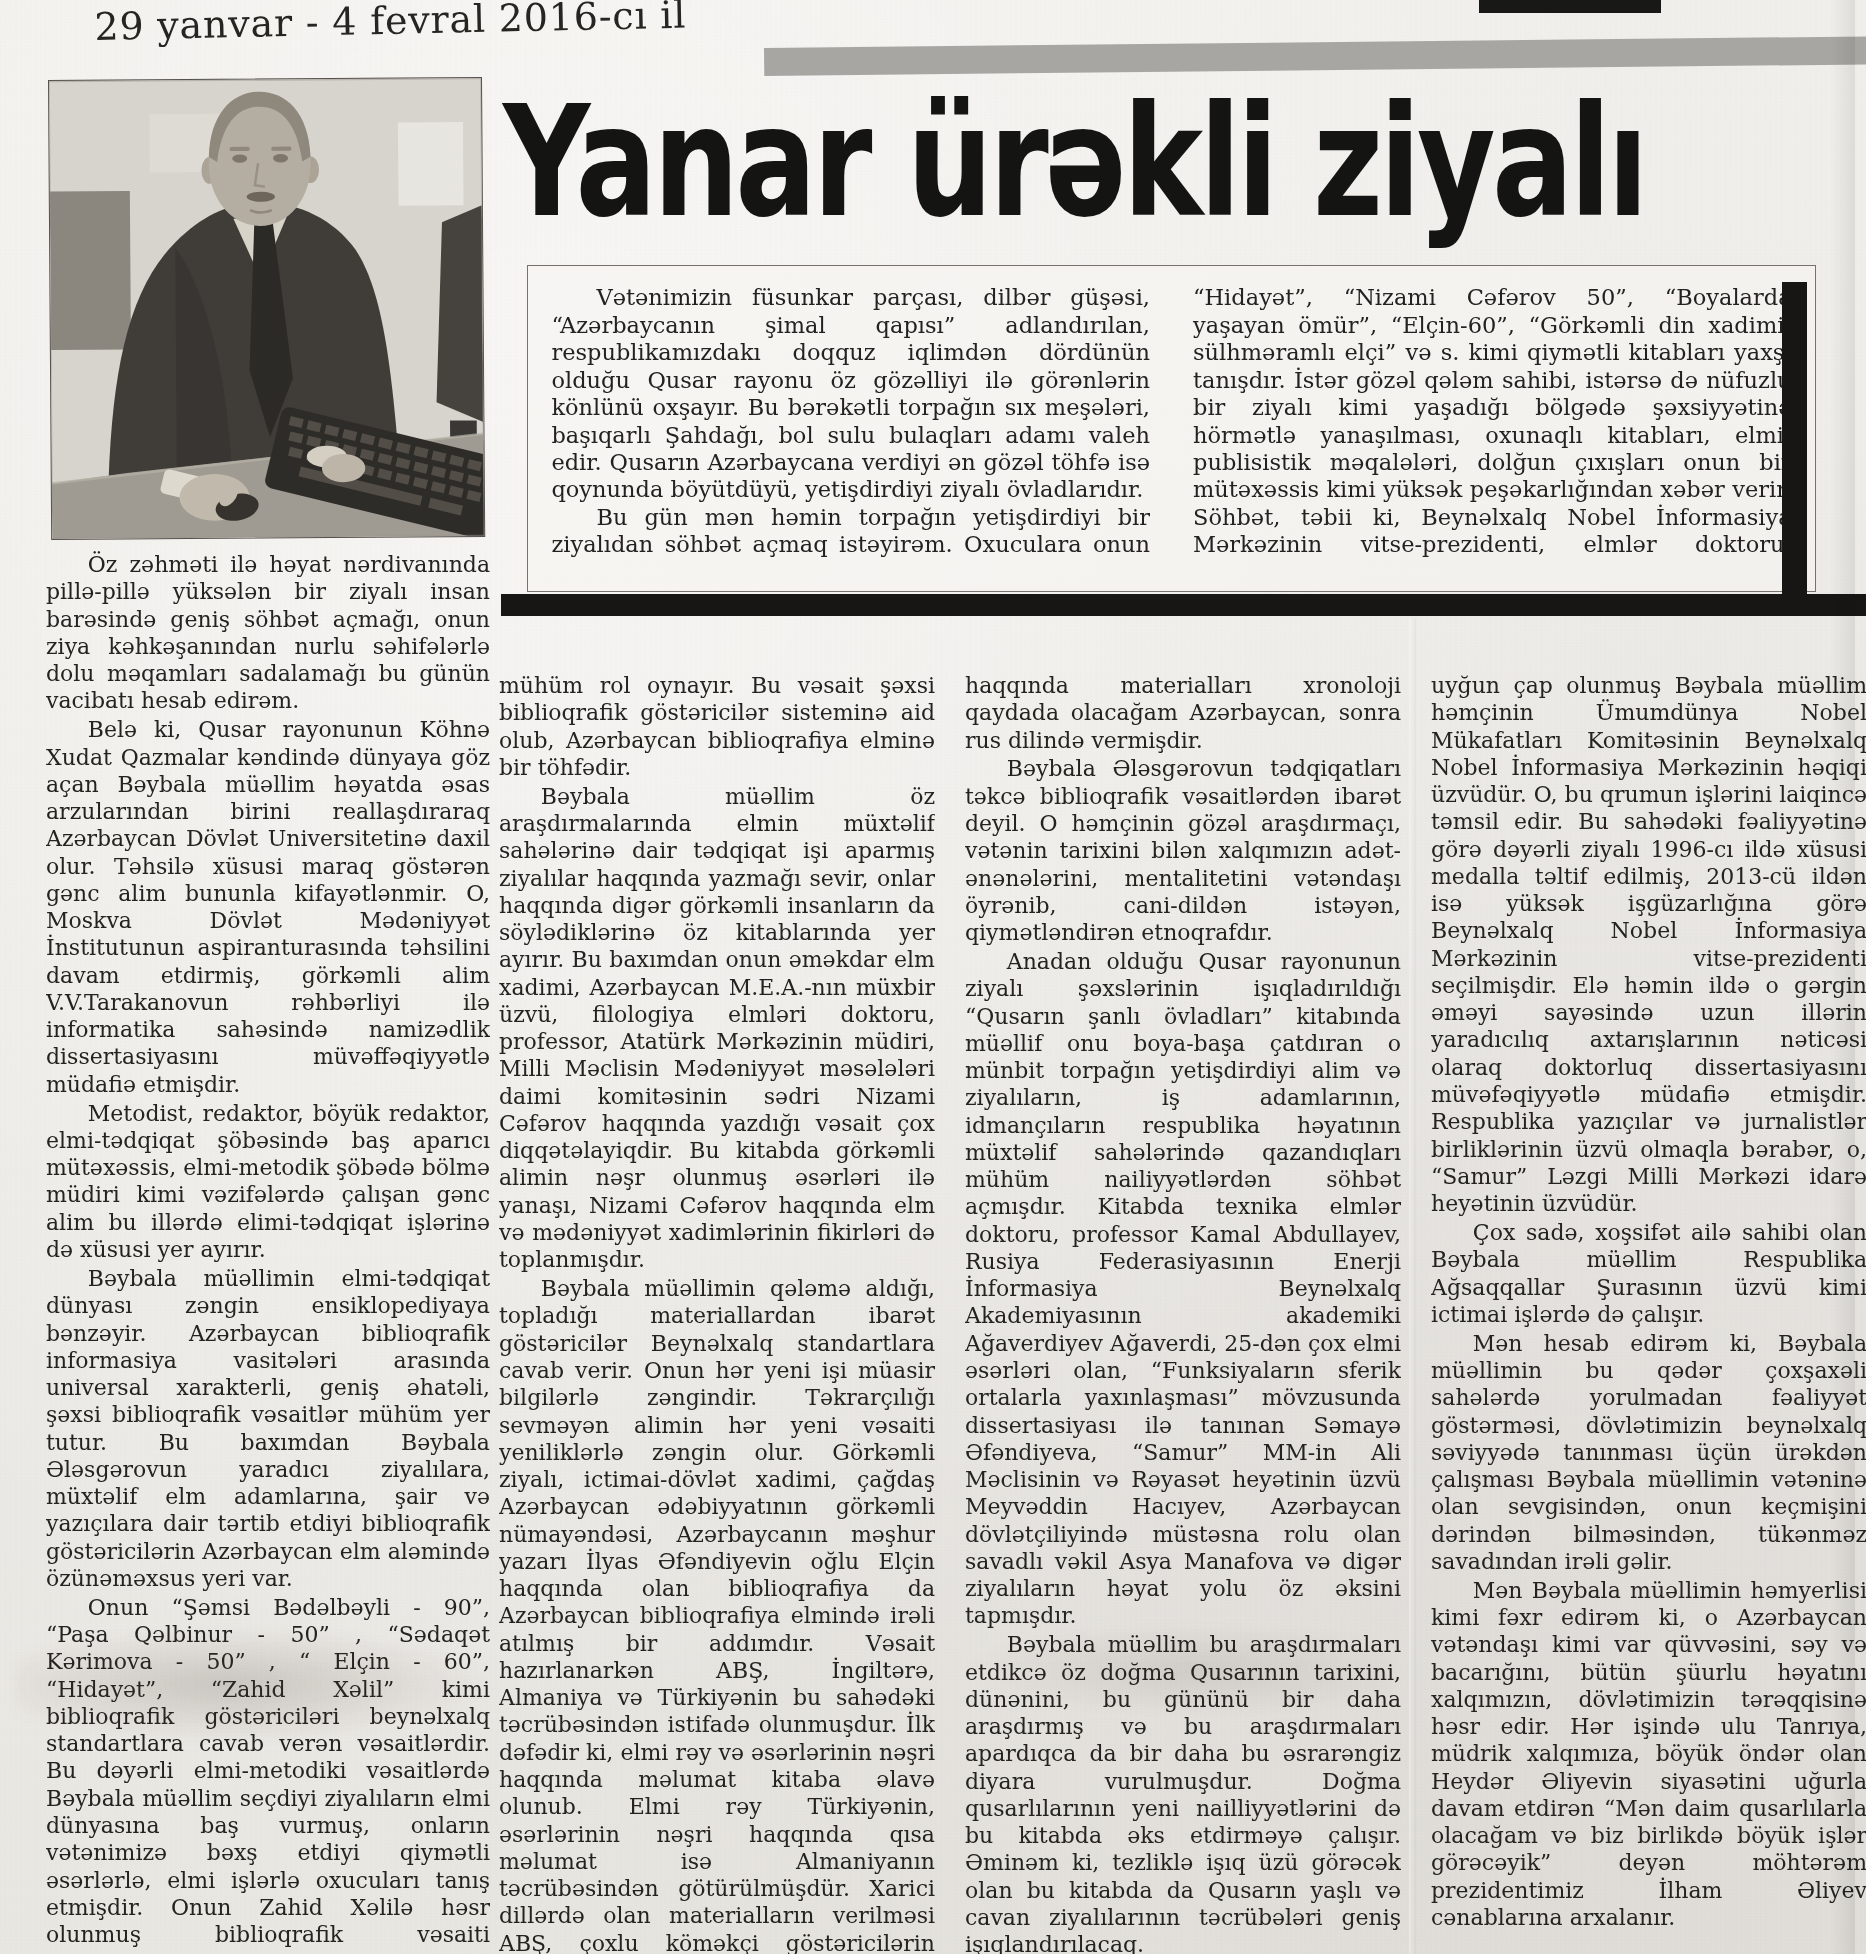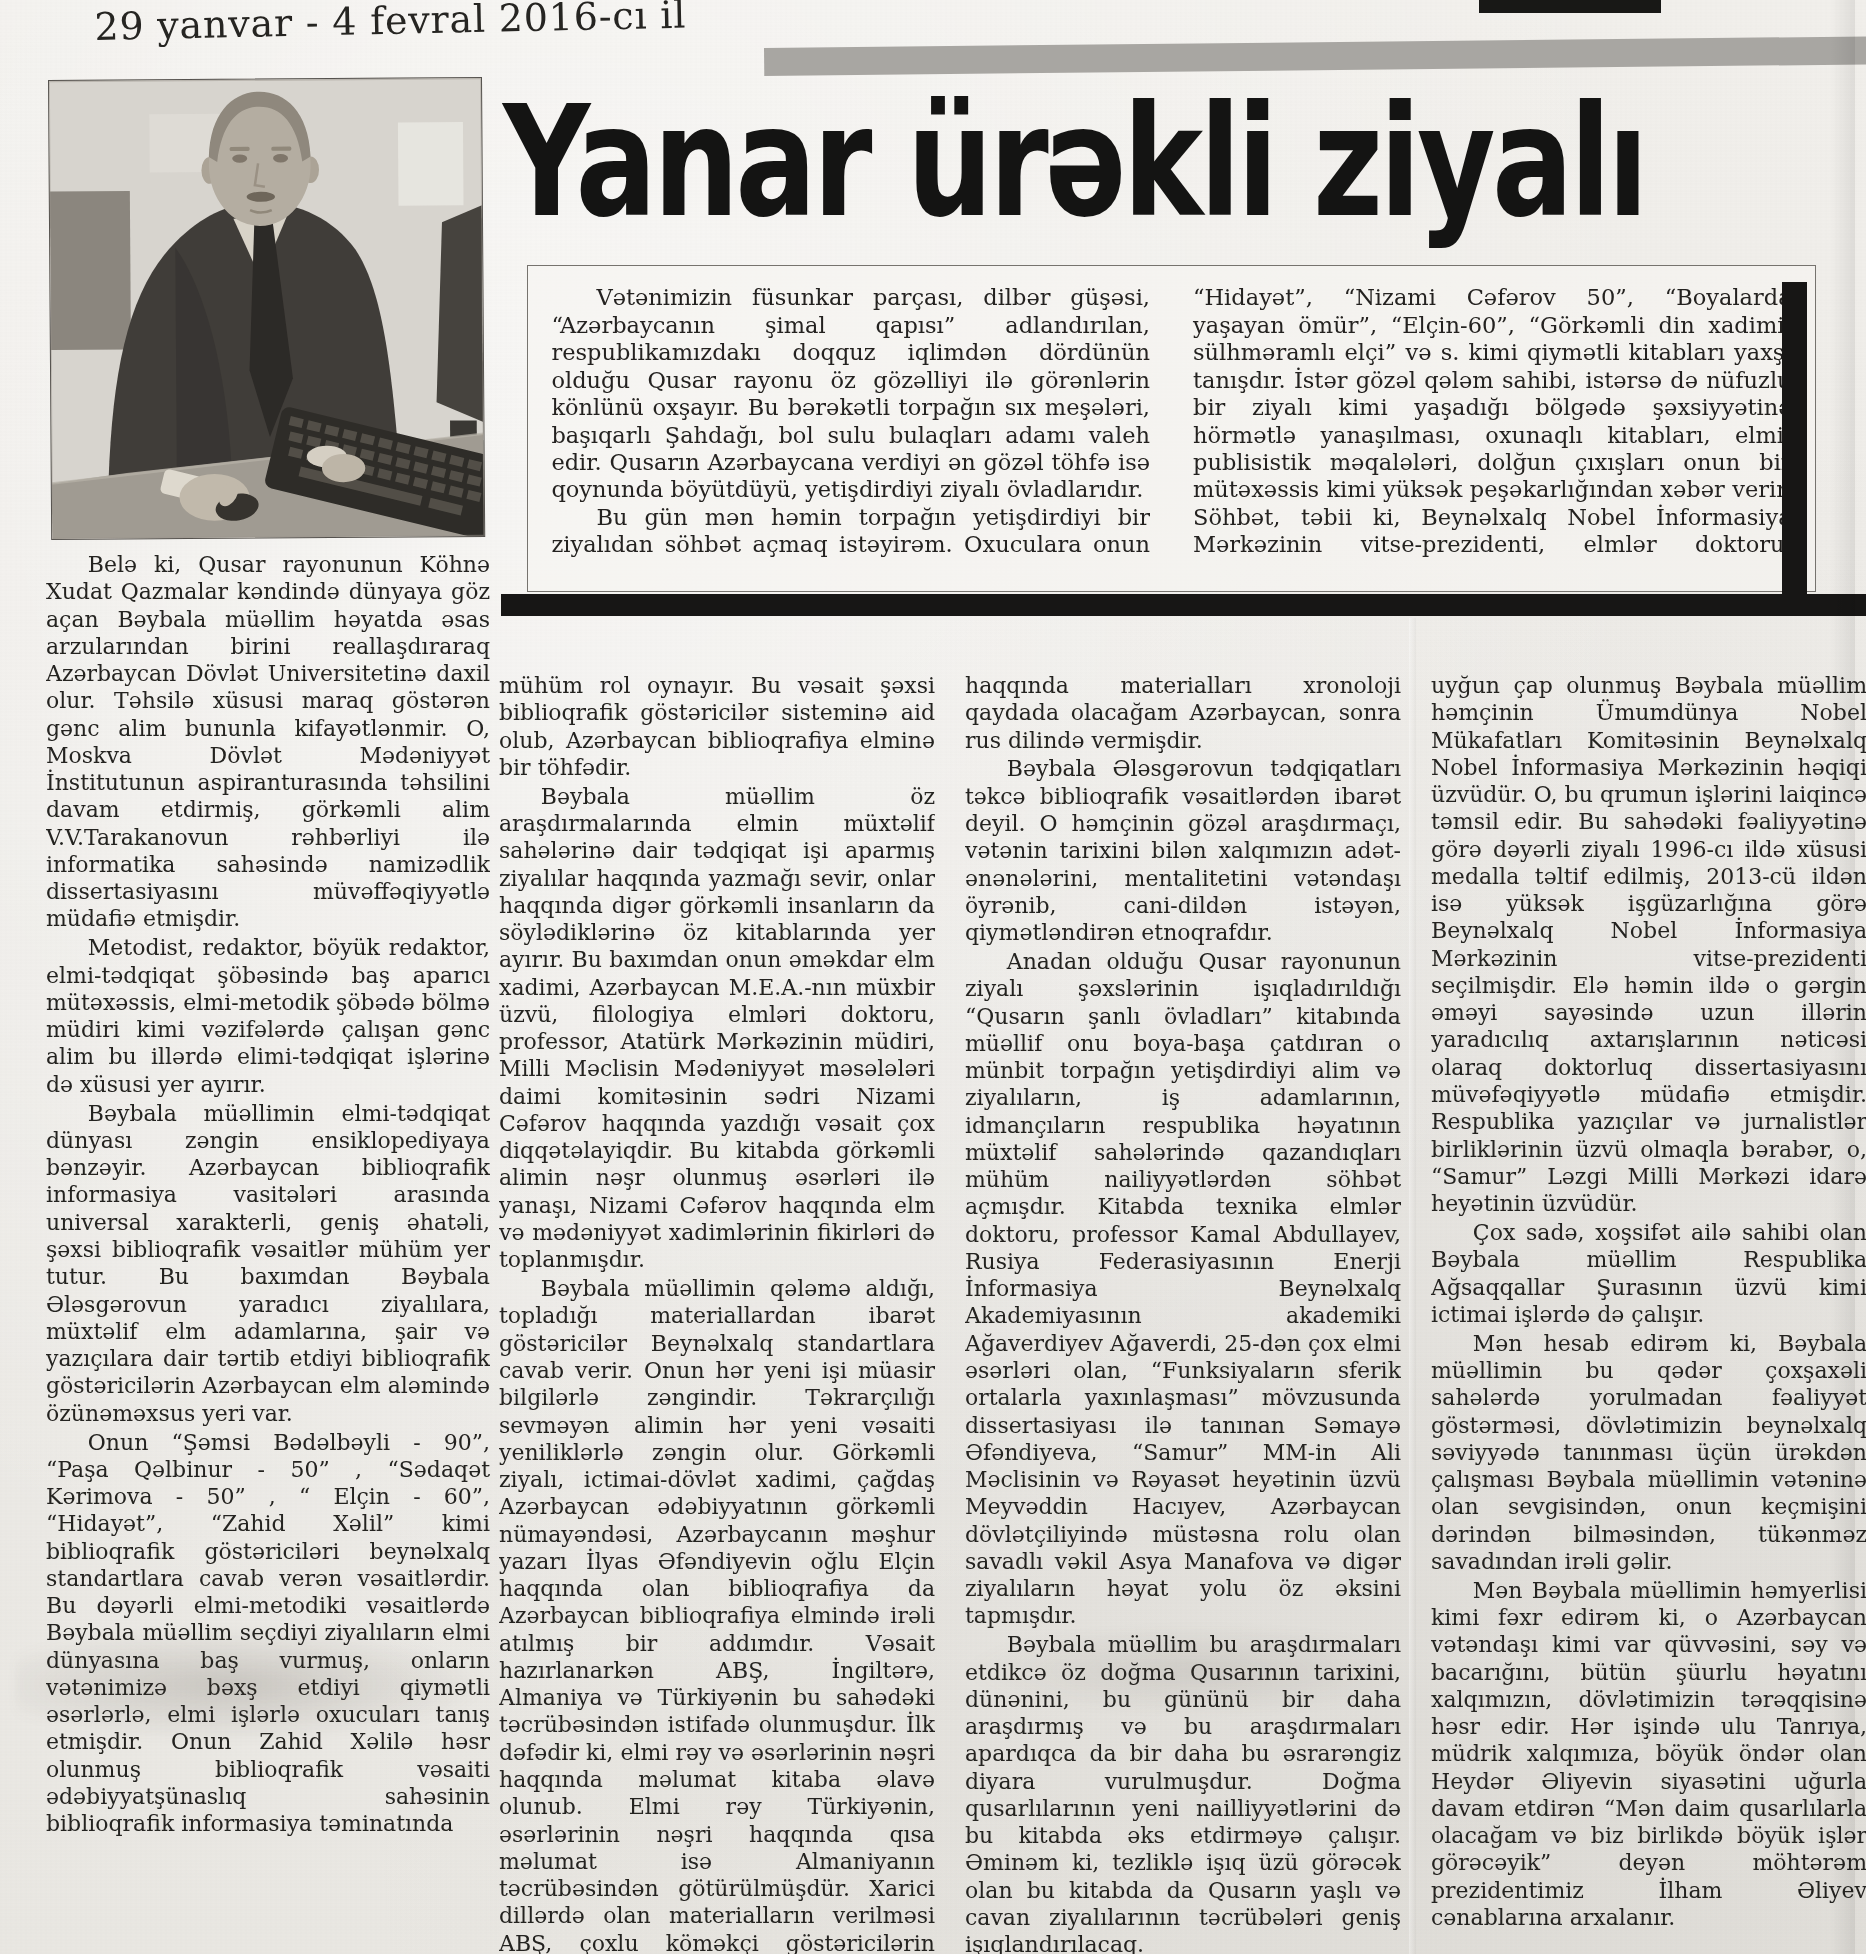--- a/index.html
+++ b/index.html
@@ -185,20 +185,21 @@
   <div class="intro-box">
     <div class="intro-cols">
       <p>Vətənimizin füsunkar parçası, dilbər güşəsi, “Azərbaycanın şimal qapısı” adlandırılan, respublikamızdakı doqquz iqlimdən dördünün olduğu Qusar rayonu öz gözəlliyi ilə görənlərin könlünü oxşayır. Bu bərəkətli torpağın sıx meşələri, başıqarlı Şahdağı, bol sulu bulaqları adamı valeh edir. Qusarın Azərbaycana verdiyi ən gözəl töhfə isə qoynunda böyütdüyü, yetişdirdiyi ziyalı övladlarıdır.</p>
       <p>Bu gün mən həmin torpağın yetişdirdiyi bir ziyalıdan söhbət açmaq istəyirəm. Oxuculara onun “Hidayət”, “Nizami Cəfərov 50”, “Boyalarda yaşayan ömür”, “Elçin-60”, “Görkəmli din xadimi, sülhməramlı elçi” və s. kimi qiymətli kitabları yaxşı tanışdır. İstər gözəl qələm sahibi, istərsə də nüfuzlu bir ziyalı kimi yaşadığı bölgədə şəxsiyyətinə hörmətlə yanaşılması, oxunaqlı kitabları, elmi-publisistik məqalələri, dolğun çıxışları onun bir mütəxəssis kimi yüksək peşəkarlığından xəbər verir. Söhbət, təbii ki, Beynəlxalq Nobel İnformasiya Mərkəzinin vitse-prezidenti, elmlər doktoru, respublika yazıçılar və jurnalistlər birliklərinin, “Samur” Ləzgi Milli Mərkəzi idarə heyətinin üzvü Bəybala Aydabala oğlu Əsgərovdan gedir.</p>
     </div>
   </div>
   <div class="box-shadow-right"></div>
   <div class="box-shadow-bottom"></div>
 
   <div class="col col-0">
+    <p>Öz zəhməti ilə həyat nərdivanında pillə-pillə yüksələn bir ziyalı insan barəsində geniş söhbət açmağı, onun ziya kəhkəşanından nurlu səhifələrlə dolu məqamları sadalamağı bu günün vacibatı hesab edirəm.</p>
     <p>Belə ki, Qusar rayonunun Köhnə Xudat Qazmalar kəndində dünyaya göz açan Bəybala müəllim həyatda əsas arzularından birini reallaşdıraraq Azərbaycan Dövlət Universitetinə daxil olur. Təhsilə xüsusi maraq göstərən gənc alim bununla kifayətlənmir. O, Moskva Dövlət Mədəniyyət İnstitutunun aspiranturasında təhsilini davam etdirmiş, görkəmli alim V.V.Tarakanovun rəhbərliyi ilə informatika sahəsində namizədlik dissertasiyasını müvəffəqiyyətlə müdafiə etmişdir.</p>
     <p>Metodist, redaktor, böyük redaktor, elmi-tədqiqat şöbəsində baş aparıcı mütəxəssis, elmi-metodik şöbədə bölmə müdiri kimi vəzifələrdə çalışan gənc alim bu illərdə elimi-tədqiqat işlərinə də xüsusi yer ayırır.</p>
     <p>Bəybala müəllimin elmi-tədqiqat dünyası zəngin ensiklopediyaya bənzəyir. Azərbaycan biblioqrafik informasiya vasitələri arasında universal xarakterli, geniş əhatəli, şəxsi biblioqrafik vəsaitlər mühüm yer tutur. Bu baxımdan Bəybala Ələsgərovun yaradıcı ziyalılara, müxtəlif elm adamlarına, şair və yazıçılara dair tərtib etdiyi biblioqrafik göstəricilərin Azərbaycan elm aləmində özünəməxsus yeri var.</p>
     <p>Onun “Şəmsi Bədəlbəyli - 90”, “Paşa Qəlbinur - 50” , “Sədaqət Kərimova - 50” , “ Elçin - 60”, “Hidayət”, “Zahid Xəlil” kimi biblioqrafik göstəriciləri beynəlxalq standartlara cavab verən vəsaitlərdir. Bu dəyərli elmi-metodiki vəsaitlərdə Bəybala müəllim seçdiyi ziyalıların elmi dünyasına baş vurmuş, onların vətənimizə bəxş etdiyi qiymətli əsərlərlə, elmi işlərlə oxucuları tanış etmişdir. Onun Zahid Xəlilə həsr olunmuş biblioqrafik vəsaiti ədəbiyyatşünaslıq sahəsinin biblioqrafik informasiya təminatında</p>
   </div>
 
   <div class="cols-rest">
     <div class="col">
       <p class="cont">mühüm rol oynayır. Bu vəsait şəxsi biblioqrafik göstəricilər sisteminə aid olub, Azərbaycan biblioqrafiya elminə bir töhfədir.</p>
       <p>Bəybala müəllim öz araşdırmalarında elmin müxtəlif sahələrinə dair tədqiqat işi aparmış ziyalılar haqqında yazmağı sevir, onlar haqqında digər görkəmli insanların da söylədiklərinə öz kitablarında yer ayırır. Bu baxımdan onun əməkdar elm xadimi, Azərbaycan M.E.A.-nın müxbir üzvü, filologiya elmləri doktoru, professor, Atatürk Mərkəzinin müdiri, Milli Məclisin Mədəniyyət məsələləri daimi komitəsinin sədri Nizami Cəfərov haqqında yazdığı vəsait çox diqqətəlayiqdir. Bu kitabda görkəmli alimin nəşr olunmuş əsərləri ilə yanaşı, Nizami Cəfərov haqqında elm və mədəniyyət xadimlərinin fikirləri də toplanmışdır.</p>

